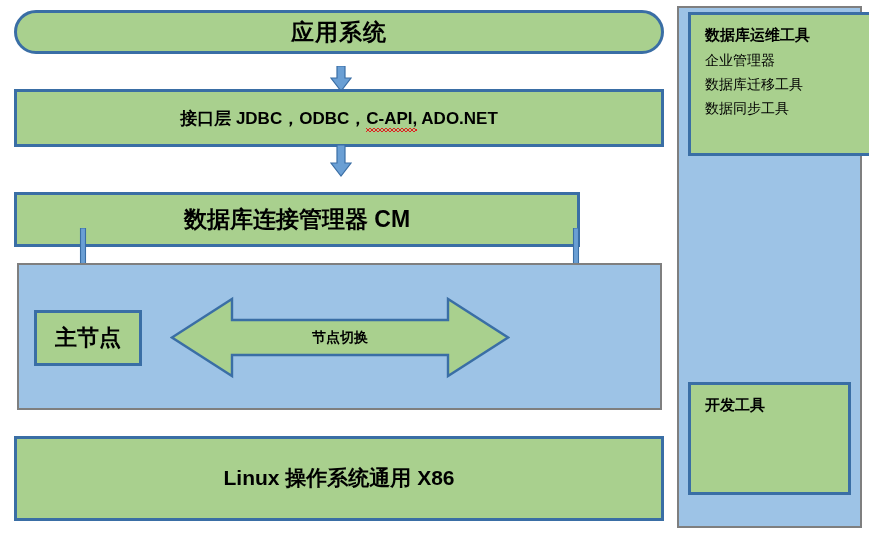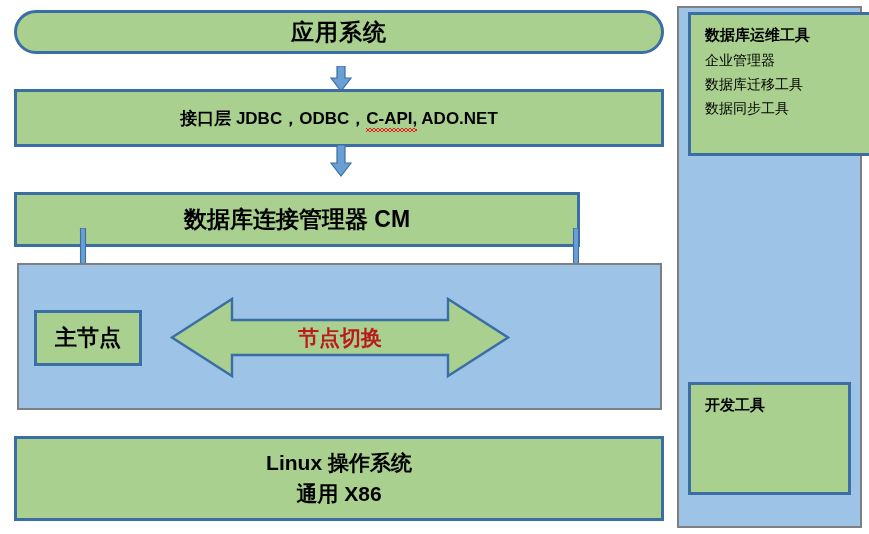--- a/index.html
+++ b/index.html
@@ -78,21 +78,21 @@
 
   #box-cm {
     left: 14px; top: 175px; width: 566px; height: 55px;
     font-size: 23px;
     margin-top: 17px;
   }
 
   #box-os {
     left: 14px; top: 436px; width: 650px; height: 85px;
     font-size: 21px;
-    flex-direction: column;
+    flex-direction: row;
     line-height: 1.45;
   }
 
   
   #node-container {
     left: 17px; top: 263px; width: 645px; height: 147px;
   }
 
   #box-primary {
     left: 34px; top: 310px; width: 108px; height: 56px;
@@ -110,23 +110,23 @@
     width: 340px; height: 85px;
   }
   #switch-arrow svg { display: block; width: 100%; height: 100%; }
   #switch-arrow .arrow-label {
     position: absolute;
     left: 0; top: 0;
     width: 100%; height: 100%;
     display: flex;
     align-items: center;
     justify-content: center;
-    font-size: 21px;
+    font-size: 14px;
     font-weight: bold;
-    color: #b91c1c;
+    color: #000000;
     pointer-events: none;
   }
 
   
   .connector {
     position: absolute;
   }
   .connector svg { display: block; }
 
   #conn-app-iface { left: 330px; top: 66px; width: 22px; height: 26px; }

